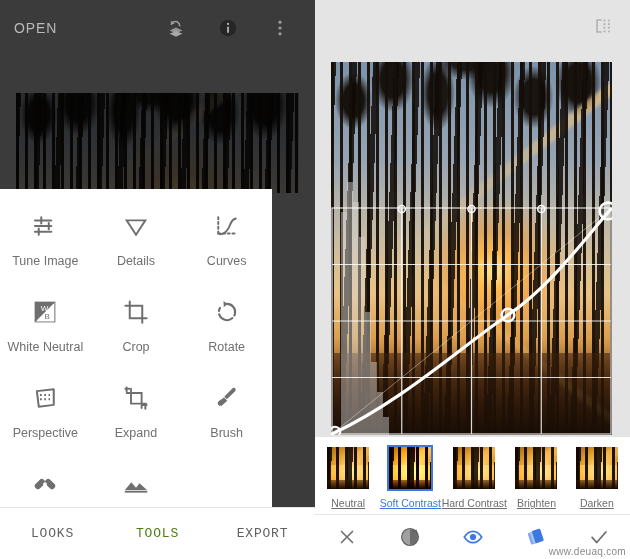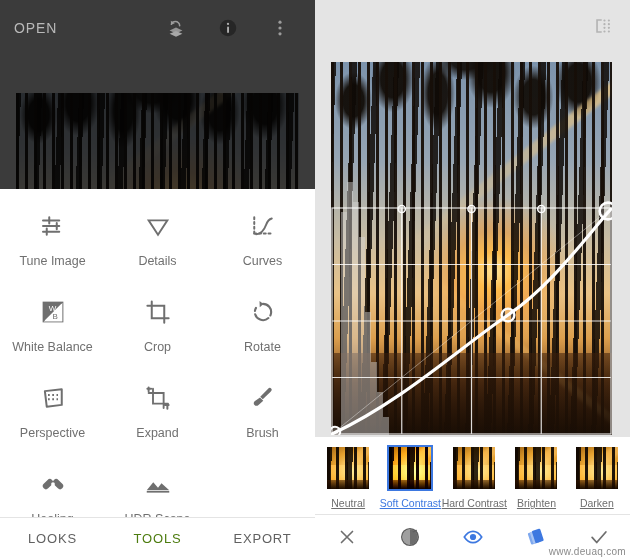--- a/index.html
+++ b/index.html
@@ -70,41 +70,41 @@
       radial-gradient(ellipse 40px 30px at 48% 6%, rgba(16,11,6,.9) 40%, rgba(0,0,0,0) 75%);
   }
   .ground{
     position:absolute; left:0; right:0; bottom:0; height:22%;
     background:linear-gradient(to bottom, rgba(60,32,12,.55), rgba(24,13,5,.97));
   }
   .left-photo .forest{ filter:brightness(.3) saturate(.55); }
 
   
   .sheet{
-    position:absolute; left:0; bottom:0; width:315px; height:370px;
+    position:absolute; left:0; bottom:0; width:272px; height:370px;
     background:#ffffff;
   }
   .tools-grid{
     padding-top:14px;
     display:grid; grid-template-columns:repeat(3,1fr); grid-auto-rows:86px;
   }
   .tool{
     display:flex; flex-direction:column; align-items:center; justify-content:flex-start;
     padding-top:8px; cursor:default;
   }
   .tool .glyph{ width:30px; height:30px; display:flex; align-items:center; justify-content:center; }
   .tool .tlabel{
     margin-top:13px; font-size:12.5px; color:#707070; text-align:center; line-height:14px;
     max-width:86px;
   }
 
   .left-tabs{
-    position:absolute; left:0; bottom:0; width:315px; height:42px;
+    position:absolute; left:0; bottom:0; width:315px; height:52px;
     border-top:1px solid #e4e4e4; background:#fff;
-    display:flex; align-items:center;
+    display:flex; align-items:center;font-family:Liberation Mono, monospace;
   }
   .ltab{ flex:1; text-align:center; font-size:13px; letter-spacing:.8px; color:#616161; }
   .ltab.active{ color:#4d7c0f; }
 
   
   .right{ width:315px; height:559px; position:relative; background:#e4e4e4; }
   .right-topbar{
     position:absolute; top:0; left:0; width:315px; height:56px;
     display:flex; align-items:center; justify-content:flex-end; padding-right:16px;
   }
@@ -230,21 +230,21 @@
         <div class="tool">
           <span class="glyph">
             <svg viewBox="0 0 24 24">
               <rect x="4.5" y="4.5" width="15" height="15" fill="none" stroke="#6f6f6f" stroke-width="1.6"></rect>
               <path d="M4.5 19.5L19.5 4.5 19.5 19.5z" fill="#ffffff"></path>
               <path d="M4.5 4.5h15L4.5 19.5z" fill="#6f6f6f"></path>
               <text x="8.6" y="11.2" font-size="6.4" fill="#ffffff" font-family="Liberation Sans, sans-serif">W</text>
               <text x="11.6" y="17.2" font-size="6.4" fill="#6f6f6f" font-family="Liberation Sans, sans-serif">B</text>
             </svg>
           </span>
-          <span class="tlabel">White Balance</span>
+          <span class="tlabel">White Neutral</span>
         </div>
 
         <div class="tool">
           <span class="glyph">
             <svg viewBox="0 0 24 24" fill="none" stroke="#6f6f6f" stroke-width="1.6" stroke-linecap="round">
               <path d="M7 3.5v13.5h13.5"></path>
               <path d="M3.5 7H17v13.5"></path>
             </svg>
           </span>
           <span class="tlabel">Crop</span>

